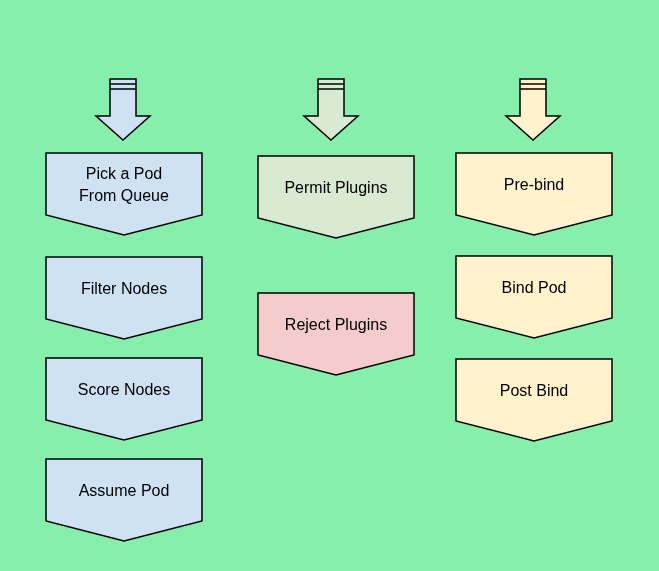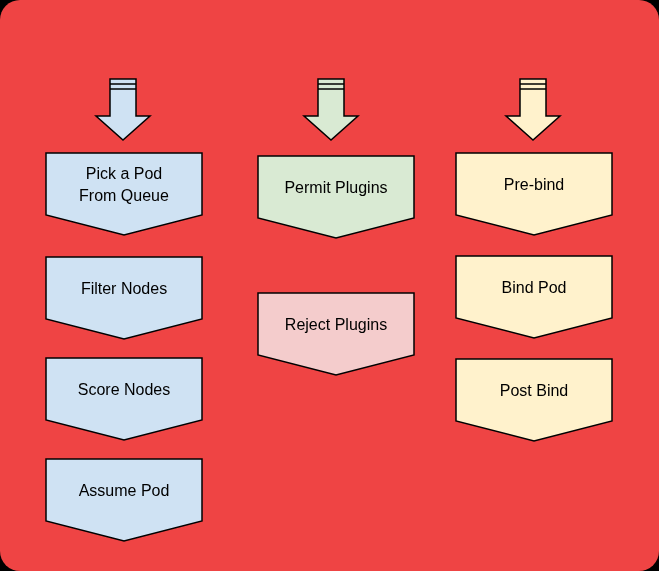--- a/index.html
+++ b/index.html
@@ -4,24 +4,23 @@
 <style>
   html, body {
     margin: 0;
     padding: 0;
     background: #000000;
   }
   .canvas {
     position: relative;
     width: 659px;
     height: 571px;
-    background: #ef4444;
+    background: #86efac;
     overflow: hidden;
     font-family: "Liberation Sans", sans-serif;
-    border-radius: 20px;
   }
   .canvas svg {
     position: absolute;
     overflow: visible;
   }
   .canvas text {
     font-family: "Liberation Sans", sans-serif;
     font-size: 16px;
     fill: #000000;
   }

